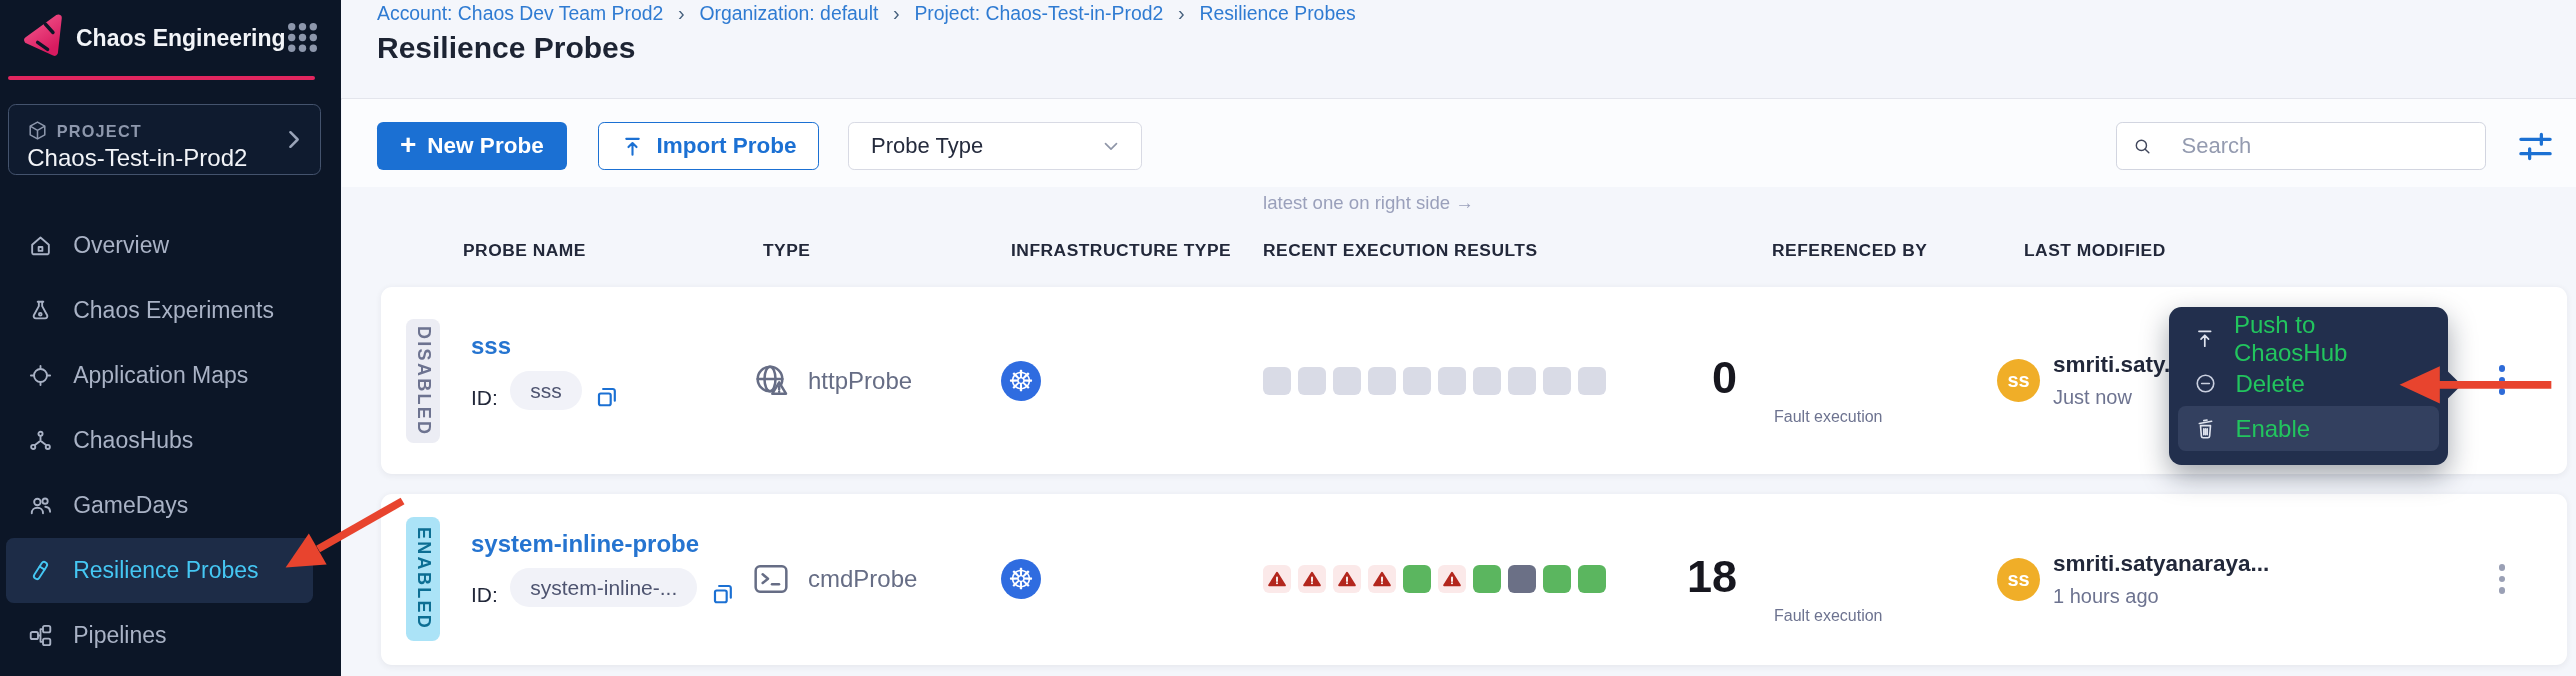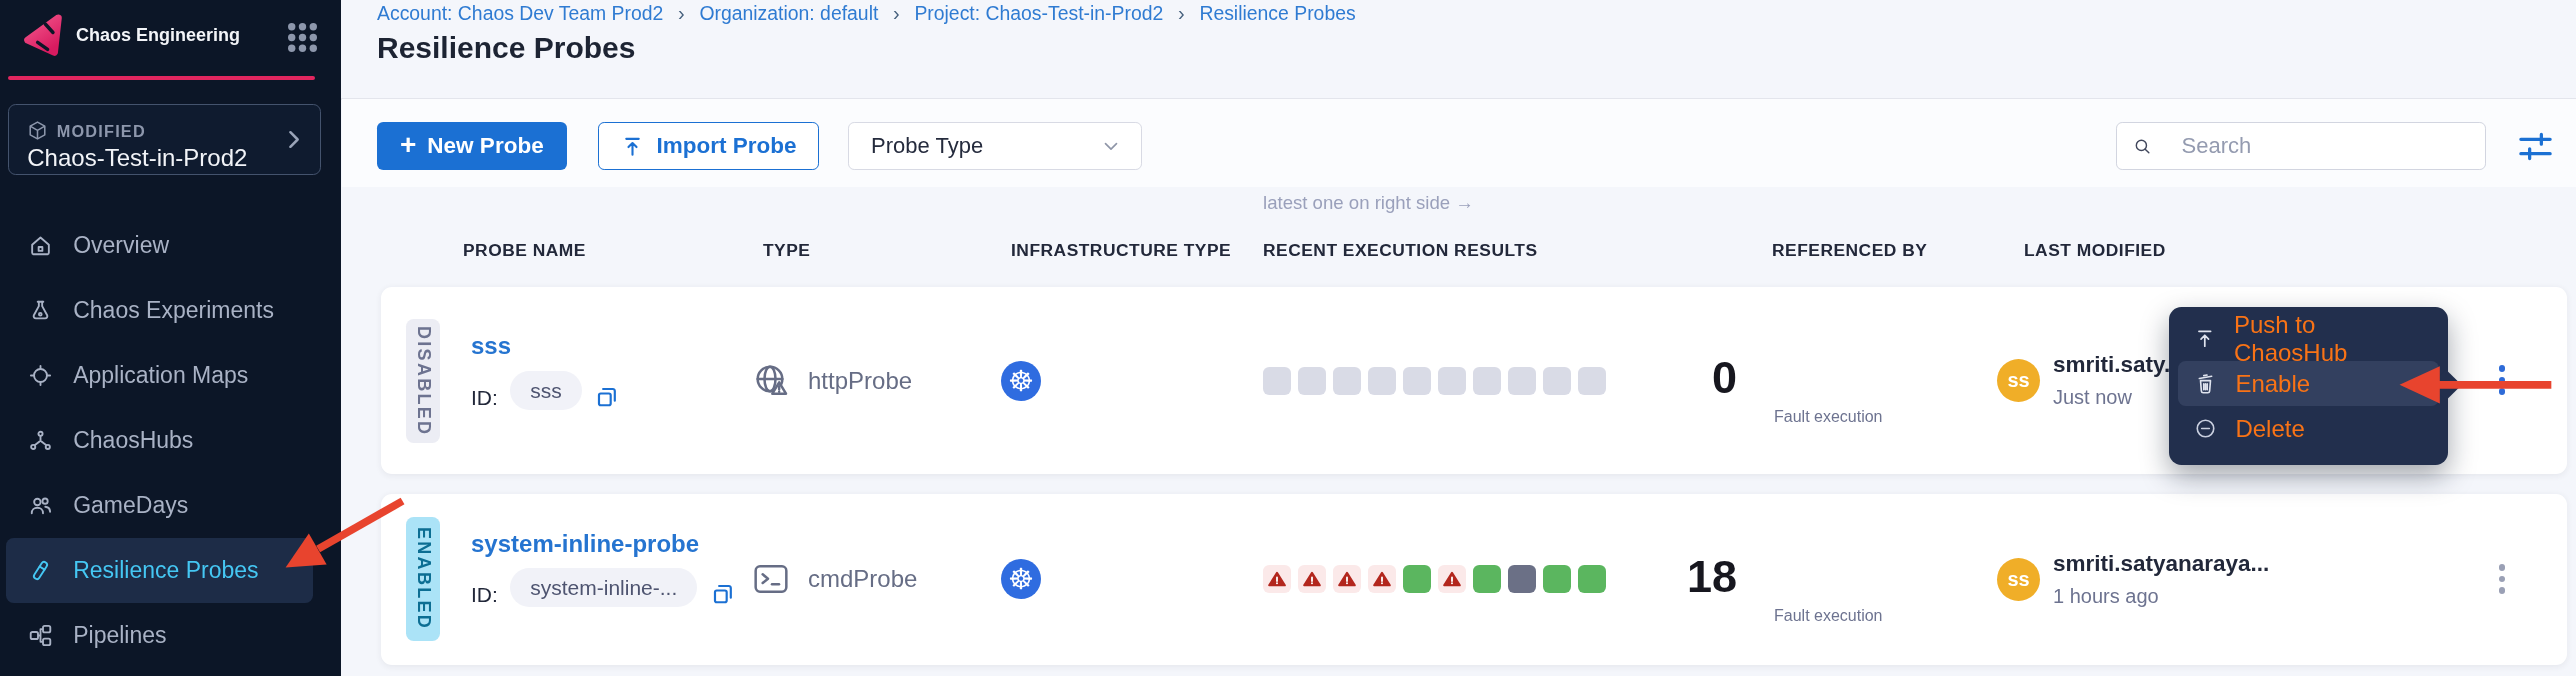--- a/index.html
+++ b/index.html
@@ -2,21 +2,21 @@
 <html style="font-size:12.4px"><head>
 <meta charset="utf-8">
 <style>
   * { margin:0; padding:0; box-sizing:border-box; }
   body { font-family:"Liberation Sans", sans-serif; background:#e8eaf0; }
   #canvas { position:relative; width:2576px; height:676px; background:#f4f6fb; overflow:hidden; }
 
   
   .sidebar { position:absolute; left:0; top:0; width:341px; height:676px; background:#0c1627; }
   .logo-svg { position:absolute; left:20px; top:11px; }
-  .sb-title { position:absolute; left:76px; top:25px; font-size:18px; font-weight:bold; color:#f2f4f8; }
+  .sb-title { position:absolute; left:76px; top:25px; font-size:23px; font-weight:bold; color:#f2f4f8; }
   .grid-icon { position:absolute; left:284px; top:18.6px; width:37px; height:37px; cursor:pointer; }
   .sb-divider { position:absolute; left:7.7px; top:76px; width:307px; height:3.9px; background:#e2265f; border-radius:2.3px; }
   .project-card { position:absolute; left:7.7px; top:104px; width:313px; height:71px; border:1.5px solid #44536d; border-radius:7.7px; background:#0f1b2f; cursor:pointer; }
   .prj-icon { position:absolute; left:17px; top:14px; }
   .prj-label { position:absolute; left:48px; top:17px; font-size:16.3px; font-weight:bold; letter-spacing:1.2px; color:#8d97ac; }
   .prj-name { position:absolute; left:18.6px; top:39px; font-size:24px; color:#f2f4f8; }
   .prj-chevron { position:absolute; right:14px; top:22px; }
   .sb-nav { position:absolute; left:0; top:213px; width:341px; }
   .nav-item { height:65px; margin:0 28px 0 6.2px; padding-left:22px; border-radius:7.7px; display:flex; align-items:center; gap:20px; color:#a9b2c5; font-size:23px; cursor:pointer; }
   .nav-item svg { flex:0 0 auto; }
@@ -82,21 +82,21 @@
   #row0 .mod-time { top:99px; } #row1 .mod-time { top:91px; }
   .kebab { position:absolute; left:2104px; width:34px; height:50px; display:flex; flex-direction:column; align-items:center; justify-content:center; gap:5.4px; cursor:pointer; }
   #row0 .kebab { top:68px; } #row1 .kebab { top:60px; }
   .kebab .dot { width:6.2px; height:6.2px; border-radius:50%; }
   #row0 .kebab .dot { background:#2e6bd8; }
   #row1 .kebab .dot { background:#9aa0b5; }
 
   
   .ctx-menu { position:absolute; left:2169px; top:307px; width:279px; height:158px; background:#222f4d; border-radius:12.4px; box-shadow:0 11px 28px rgba(10,20,40,0.38); z-index:5; padding-top:9.3px; }
   .menu-notch { position:absolute; right:-9.3px; top:67px; width:22px; height:22px; background:#222f4d; transform:rotate(45deg); border-radius:3.1px; }
-  .menu-item { height:45px; margin:0 9.3px; padding:0 15.5px; display:flex; align-items:center; gap:18.6px; color:#f97316; font-size:24px; border-radius:7.7px; cursor:pointer; position:relative; z-index:2; }
+  .menu-item { height:45px; margin:0 9.3px; padding:0 15.5px; display:flex; align-items:center; gap:18.6px; color:#22c55e; font-size:24px; border-radius:7.7px; cursor:pointer; position:relative; z-index:2; }
   .menu-item.highlighted { background:#33405f; }
 
   
   .overlay { position:absolute; left:0; top:0; width:2576px; height:676px; z-index:10; pointer-events:none; }
 </style>
 </head>
 <body>
 
 <div id="canvas">
 
@@ -124,21 +124,21 @@
         <circle cx="12" cy="19" r="2.4"></circle>
         <circle cx="19" cy="19" r="2.4"></circle>
     </svg>
     <div class="sb-divider"></div>
 
     <div class="project-card">
       <svg class="prj-icon" width="23" height="23" viewBox="0 0 24 24" fill="none" stroke="#8d97ac" stroke-width="1.6" stroke-linejoin="round">
         <path d="M12 3.2 19.6 7.5v9L12 20.8 4.4 16.5v-9Z"></path>
         <path d="M4.4 7.5 12 11.8l7.6-4.3M12 11.8v9"></path>
       </svg>
-      <div class="prj-label">MODIFIED</div>
+      <div class="prj-label">PROJECT</div>
       <div class="prj-name">Chaos-Test-in-Prod2</div>
       <svg class="prj-chevron" width="25" height="25" viewBox="0 0 24 24" fill="none" stroke="#9aa4b8" stroke-width="2.4" stroke-linecap="round" stroke-linejoin="round">
         <path d="M9 5l7 7-7 7"></path>
       </svg>
     </div>
 
     <nav class="sb-nav">
       <div class="nav-item">
         <svg width="25" height="25" viewBox="0 0 24 24" fill="none" stroke="currentColor" stroke-width="1.8" stroke-linecap="round" stroke-linejoin="round">
           <path d="M4 11.2 12 4.4l8 6.8V19a1.4 1.4 0 0 1-1.4 1.4H5.4A1.4 1.4 0 0 1 4 19Z"></path>
@@ -370,35 +370,35 @@
   </div>
 
   <div class="ctx-menu">
     <div class="menu-notch"></div>
     <div class="menu-item">
       <svg width="23" height="23" viewBox="0 0 24 24" fill="none" stroke="#dfe3ee" stroke-width="1.9" stroke-linecap="round" stroke-linejoin="round">
         <path d="M5.5 4h13M12 20.5V8.8M7.8 12.6 12 8.4l4.2 4.2"></path>
       </svg>
       <span>Push to ChaosHub</span>
     </div>
+    <div class="menu-item">
+      <svg width="23" height="23" viewBox="0 0 24 24" fill="none" stroke="#c9cfdf" stroke-width="1.7" stroke-linecap="round">
+        <circle cx="12" cy="12" r="8.6"></circle>
+          <path d="M8 12h8"></path>
+      </svg>
+      <span>Delete</span>
+    </div>
     <div class="menu-item highlighted">
       <svg width="23" height="23" viewBox="0 0 24 24" fill="none" stroke="#dfe3ee" stroke-width="1.7" stroke-linecap="round" stroke-linejoin="round">
         <path d="M5.6 6.8 18.4 4.4"></path>
         <path d="M10.2 3.8l3.4-.6"></path>
         <path d="M6.8 9h10.4l-.9 11a1.9 1.9 0 0 1-1.9 1.7H9.6A1.9 1.9 0 0 1 7.7 20Z"></path>
         <path d="M10.2 12.4v6M12 12.4v6M13.8 12.4v6"></path>
       </svg>
       <span>Enable</span>
-    </div>
-    <div class="menu-item">
-      <svg width="23" height="23" viewBox="0 0 24 24" fill="none" stroke="#c9cfdf" stroke-width="1.7" stroke-linecap="round">
-        <circle cx="12" cy="12" r="8.6"></circle>
-          <path d="M8 12h8"></path>
-      </svg>
-      <span>Delete</span>
     </div>
   </div>
 
   <svg class="overlay" viewBox="0 0 3325 873" width="2576" height="676">
     <g>
       <line x1="519" y1="647" x2="410" y2="709" stroke="#e8442e" stroke-width="10"></line>
       <polygon points="368,733 398,689 421,729" fill="#e8442e"></polygon>
     </g>
     <g>
       <line x1="3294" y1="497" x2="3146" y2="497" stroke="#e8442e" stroke-width="10"></line>

